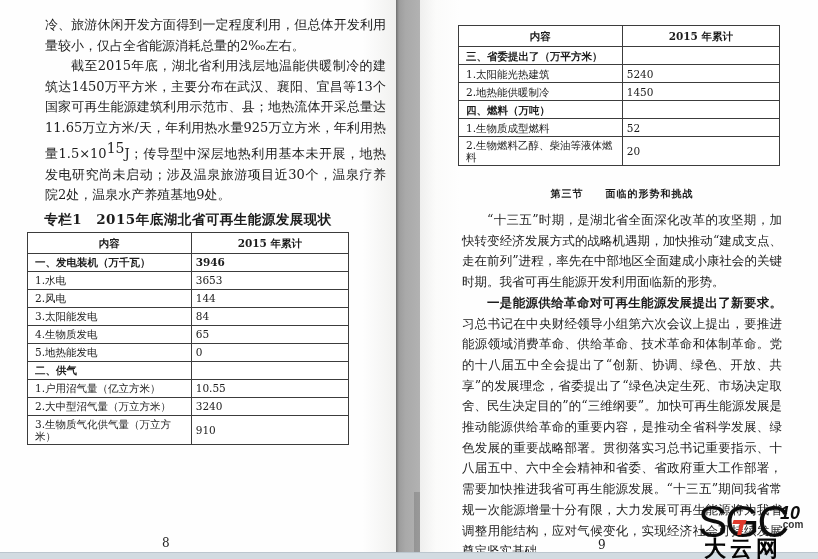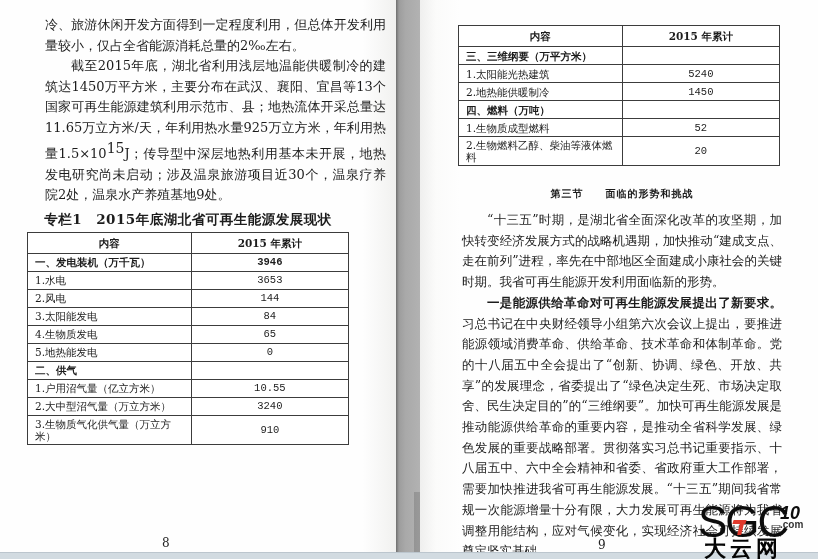--- a/index.html
+++ b/index.html
@@ -35,21 +35,21 @@
   sup{font-size:14px;}
   
   .box-title{margin:5px 0 3px 11px;width:322px;text-align:center;font-weight:bold;font-size:13.5px;letter-spacing:0.5px;}
   table.boxtbl{border-collapse:collapse;width:322px;table-layout:fixed;background:#fff;}
   table.boxtbl td,table.boxtbl th{
     border:1px solid #3c3c3c;font-size:10.5px;line-height:12px;
     padding:2px 4px;height:13px;font-weight:normal;
   }
   table.boxtbl th{text-align:center;font-weight:bold;height:16px;}
   table.boxtbl td.lbl{text-align:left;padding-left:7px;}
-  table.boxtbl td.val{text-align:center;font-family:Liberation Mono, monospace;}
+  table.boxtbl td.val{}
   table.boxtbl tr.section td{font-weight:bold;}
   table.boxtbl col.c1{width:51%;} table.boxtbl col.c2{width:49%;}
   #left-table{margin:0 0 0 11px;}
   #right-table{margin:25px 0 0 38px;}
   
   #section-heading{
     margin:21px 36px 9px 42px;text-align:center;font-weight:bold;
     font-size:10px;letter-spacing:1px;
   }
   
@@ -144,21 +144,21 @@
       <colgroup>
           <col class="c1">
           <col class="c2">
         </colgroup>
       <tbody>
           <tr>
         <th>内容</th>
         <th>2015 年累计</th>
       </tr>
       <tr class="section">
-            <td class="lbl">三、三维纲要（万平方米）</td>
+            <td class="lbl">三、省委提出了（万平方米）</td>
             <td class="val"></td>
           </tr>
       <tr>
             <td class="lbl">1.太阳能光热建筑</td>
             <td class="val">5240</td>
           </tr>
       <tr>
             <td class="lbl">2.地热能供暖制冷</td>
             <td class="val">1450</td>
           </tr>

